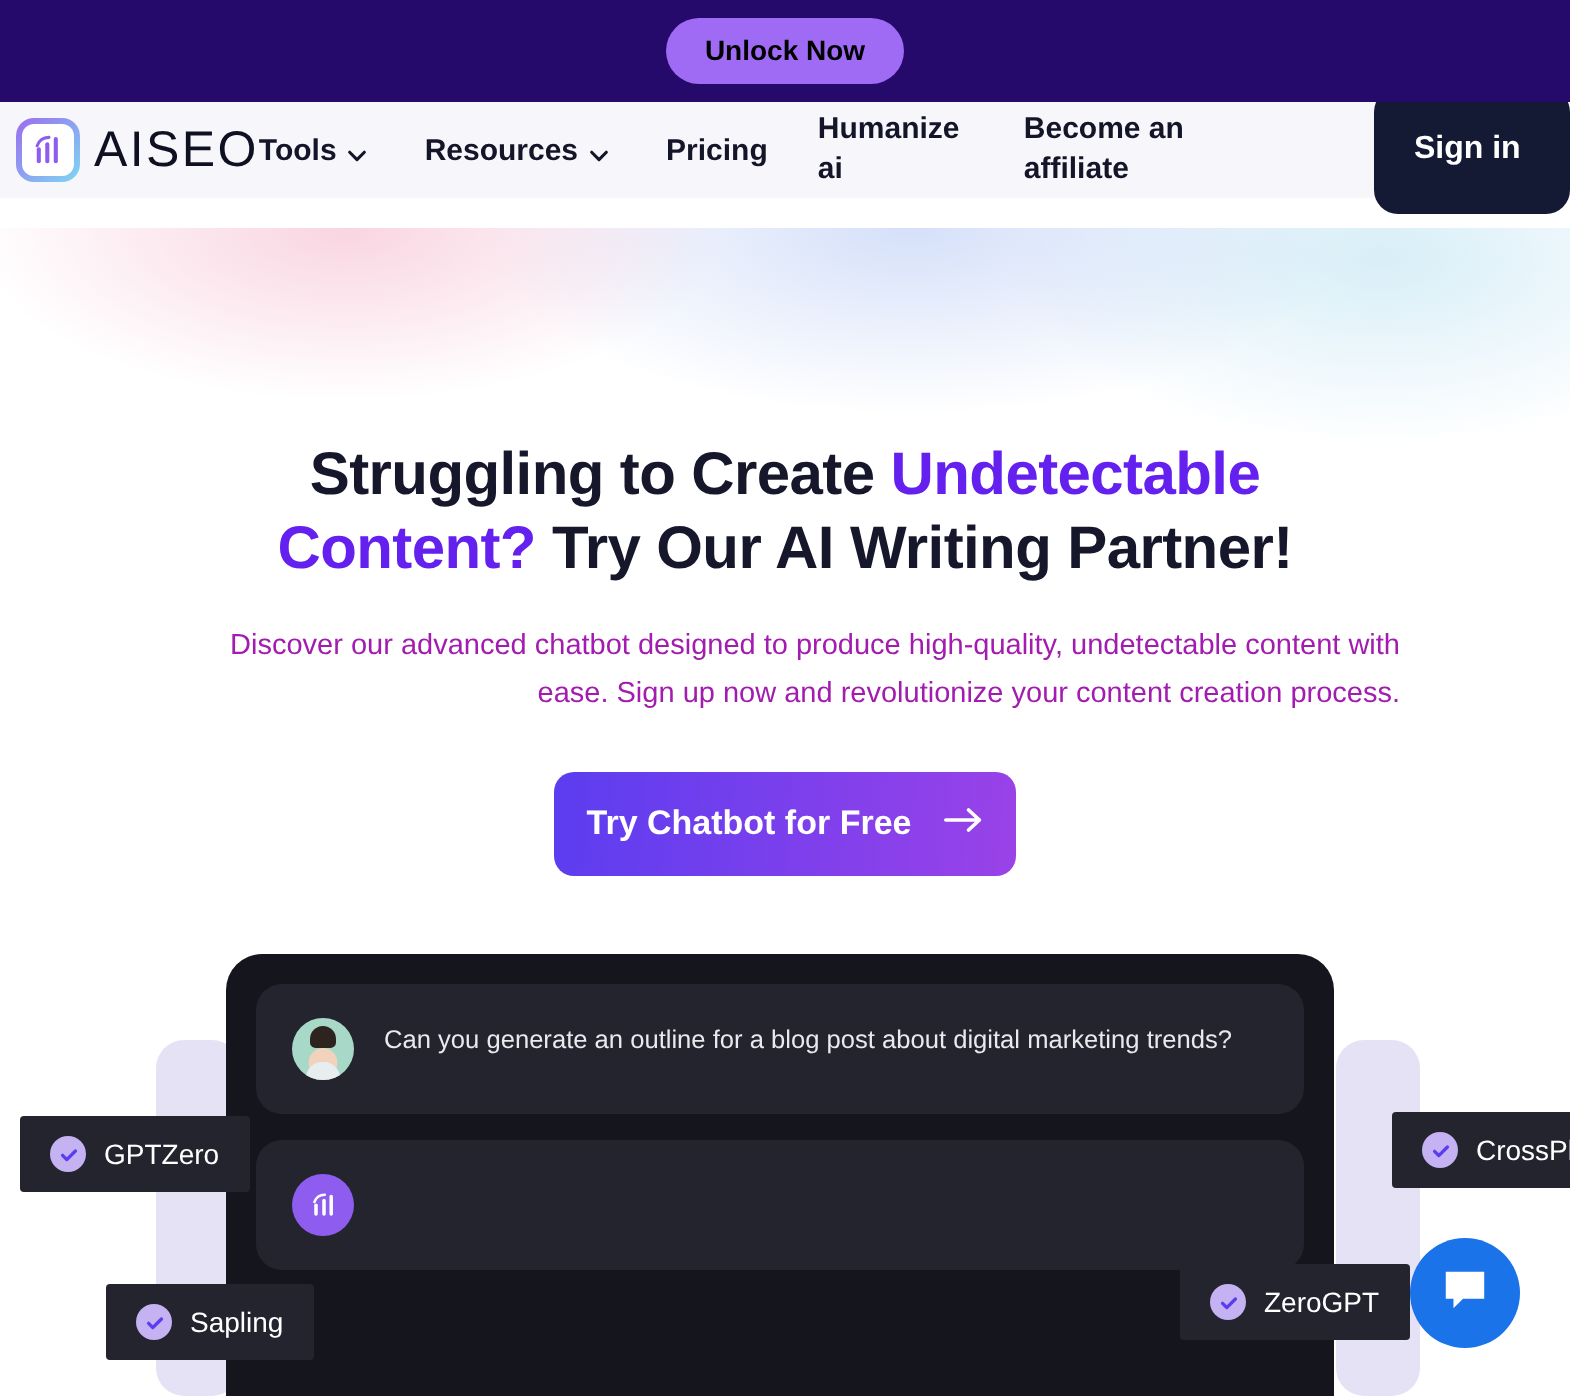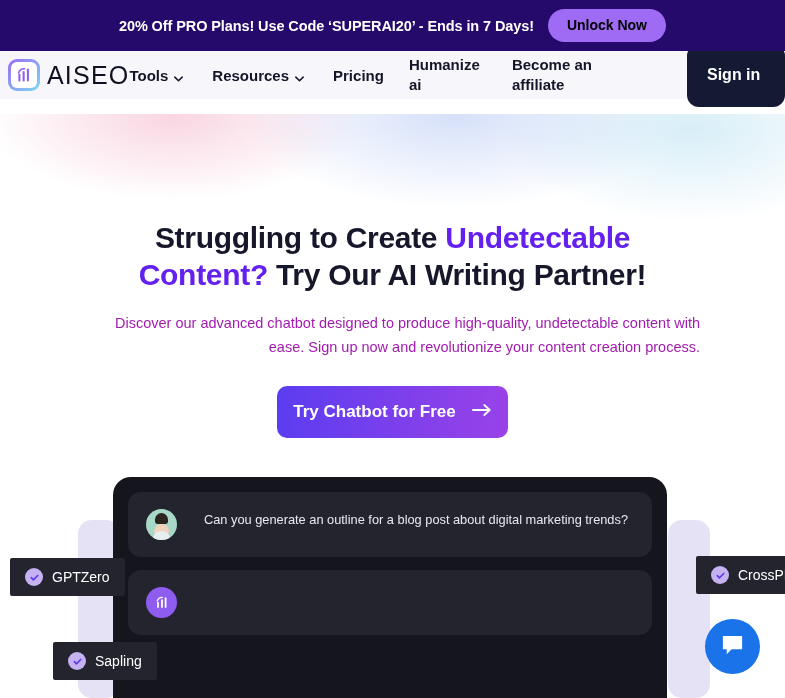--- a/index.html
+++ b/index.html
@@ -110,21 +110,21 @@
   }
 
   
   .chat-window {
     position: absolute; top: 477px; left: 113px; width: 554px; height: 250px;
     background: #15161d; border-radius: 18px; z-index: 6; padding: 15px;
     overflow: hidden;
   }
   .bubble {
     background: #23242e; border-radius: 13px; padding: 17px 18px;
-    display: flex; gap: 27px; align-items: flex-start;
+    display: flex; gap: 15px; align-items: flex-start;
   }
   .bubble + .bubble { margin-top: 13px; }
   .avatar-user {
     width: 31px; height: 31px; border-radius: 50%; flex: none;
     background: radial-gradient(circle at 50% 72%, #f0d2bd 0 26%, #a8d8c8 27% 100%);
     position: relative; overflow: hidden;
   }
   .avatar-user::before {
     content:""; position:absolute; left:9px; top:4px; width:13px; height:11px;
     border-radius:7px 7px 3px 3px; background:#2d2420;
@@ -166,21 +166,20 @@
     display: flex; align-items: center; justify-content: center; cursor: pointer;
     border: none;
   }
 </style>
 </head>
 <body>
 
 <div class="page">
 
   <div class="promo">
-    <span class="promo-text">20% Off PRO Plans! Use Code ‘SUPERAI20’ - Ends in 7 Days!</span>
     <button class="promo-btn">Unlock Now</button>
   </div>
 
   <div class="nav">
 
     <div class="brand">
       <span class="brand-logo">
         <span class="brand-logo-inner">
           <svg width="17" height="17" viewBox="0 0 20 20" aria-hidden="true">
             <path d="M4 16 V9" stroke="#8f5cf0" stroke-width="2.4" stroke-linecap="round" fill="none"></path>
@@ -290,20 +289,28 @@
 
   <div class="badge b-crossplag">
     <span class="badge-check">
       <svg width="11" height="11" viewBox="0 0 12 12">
           <path d="M2.5 6.2 L4.8 8.5 L9.5 3.8" stroke="#5b3df0" stroke-width="1.8" fill="none" stroke-linecap="round" stroke-linejoin="round"></path>
         </svg>
     </span>
     <span>CrossPlag</span>
   </div>
 
+  <div class="badge b-zerogpt">
+    <span class="badge-check">
+      <svg width="11" height="11" viewBox="0 0 12 12">
+          <path d="M2.5 6.2 L4.8 8.5 L9.5 3.8" stroke="#5b3df0" stroke-width="1.8" fill="none" stroke-linecap="round" stroke-linejoin="round"></path>
+        </svg>
+    </span>
+    <span>ZeroGPT</span>
+  </div>
 
   <button class="chat-widget">
     <span>
       <svg width="27" height="25" viewBox="0 0 28 26" aria-hidden="true">
         <path d="M4 3 H24 V17 H13 L8 22 V17 H4 Z" fill="#ffffff"></path>
       </svg>
     </span>
   </button>
 
 </div>

